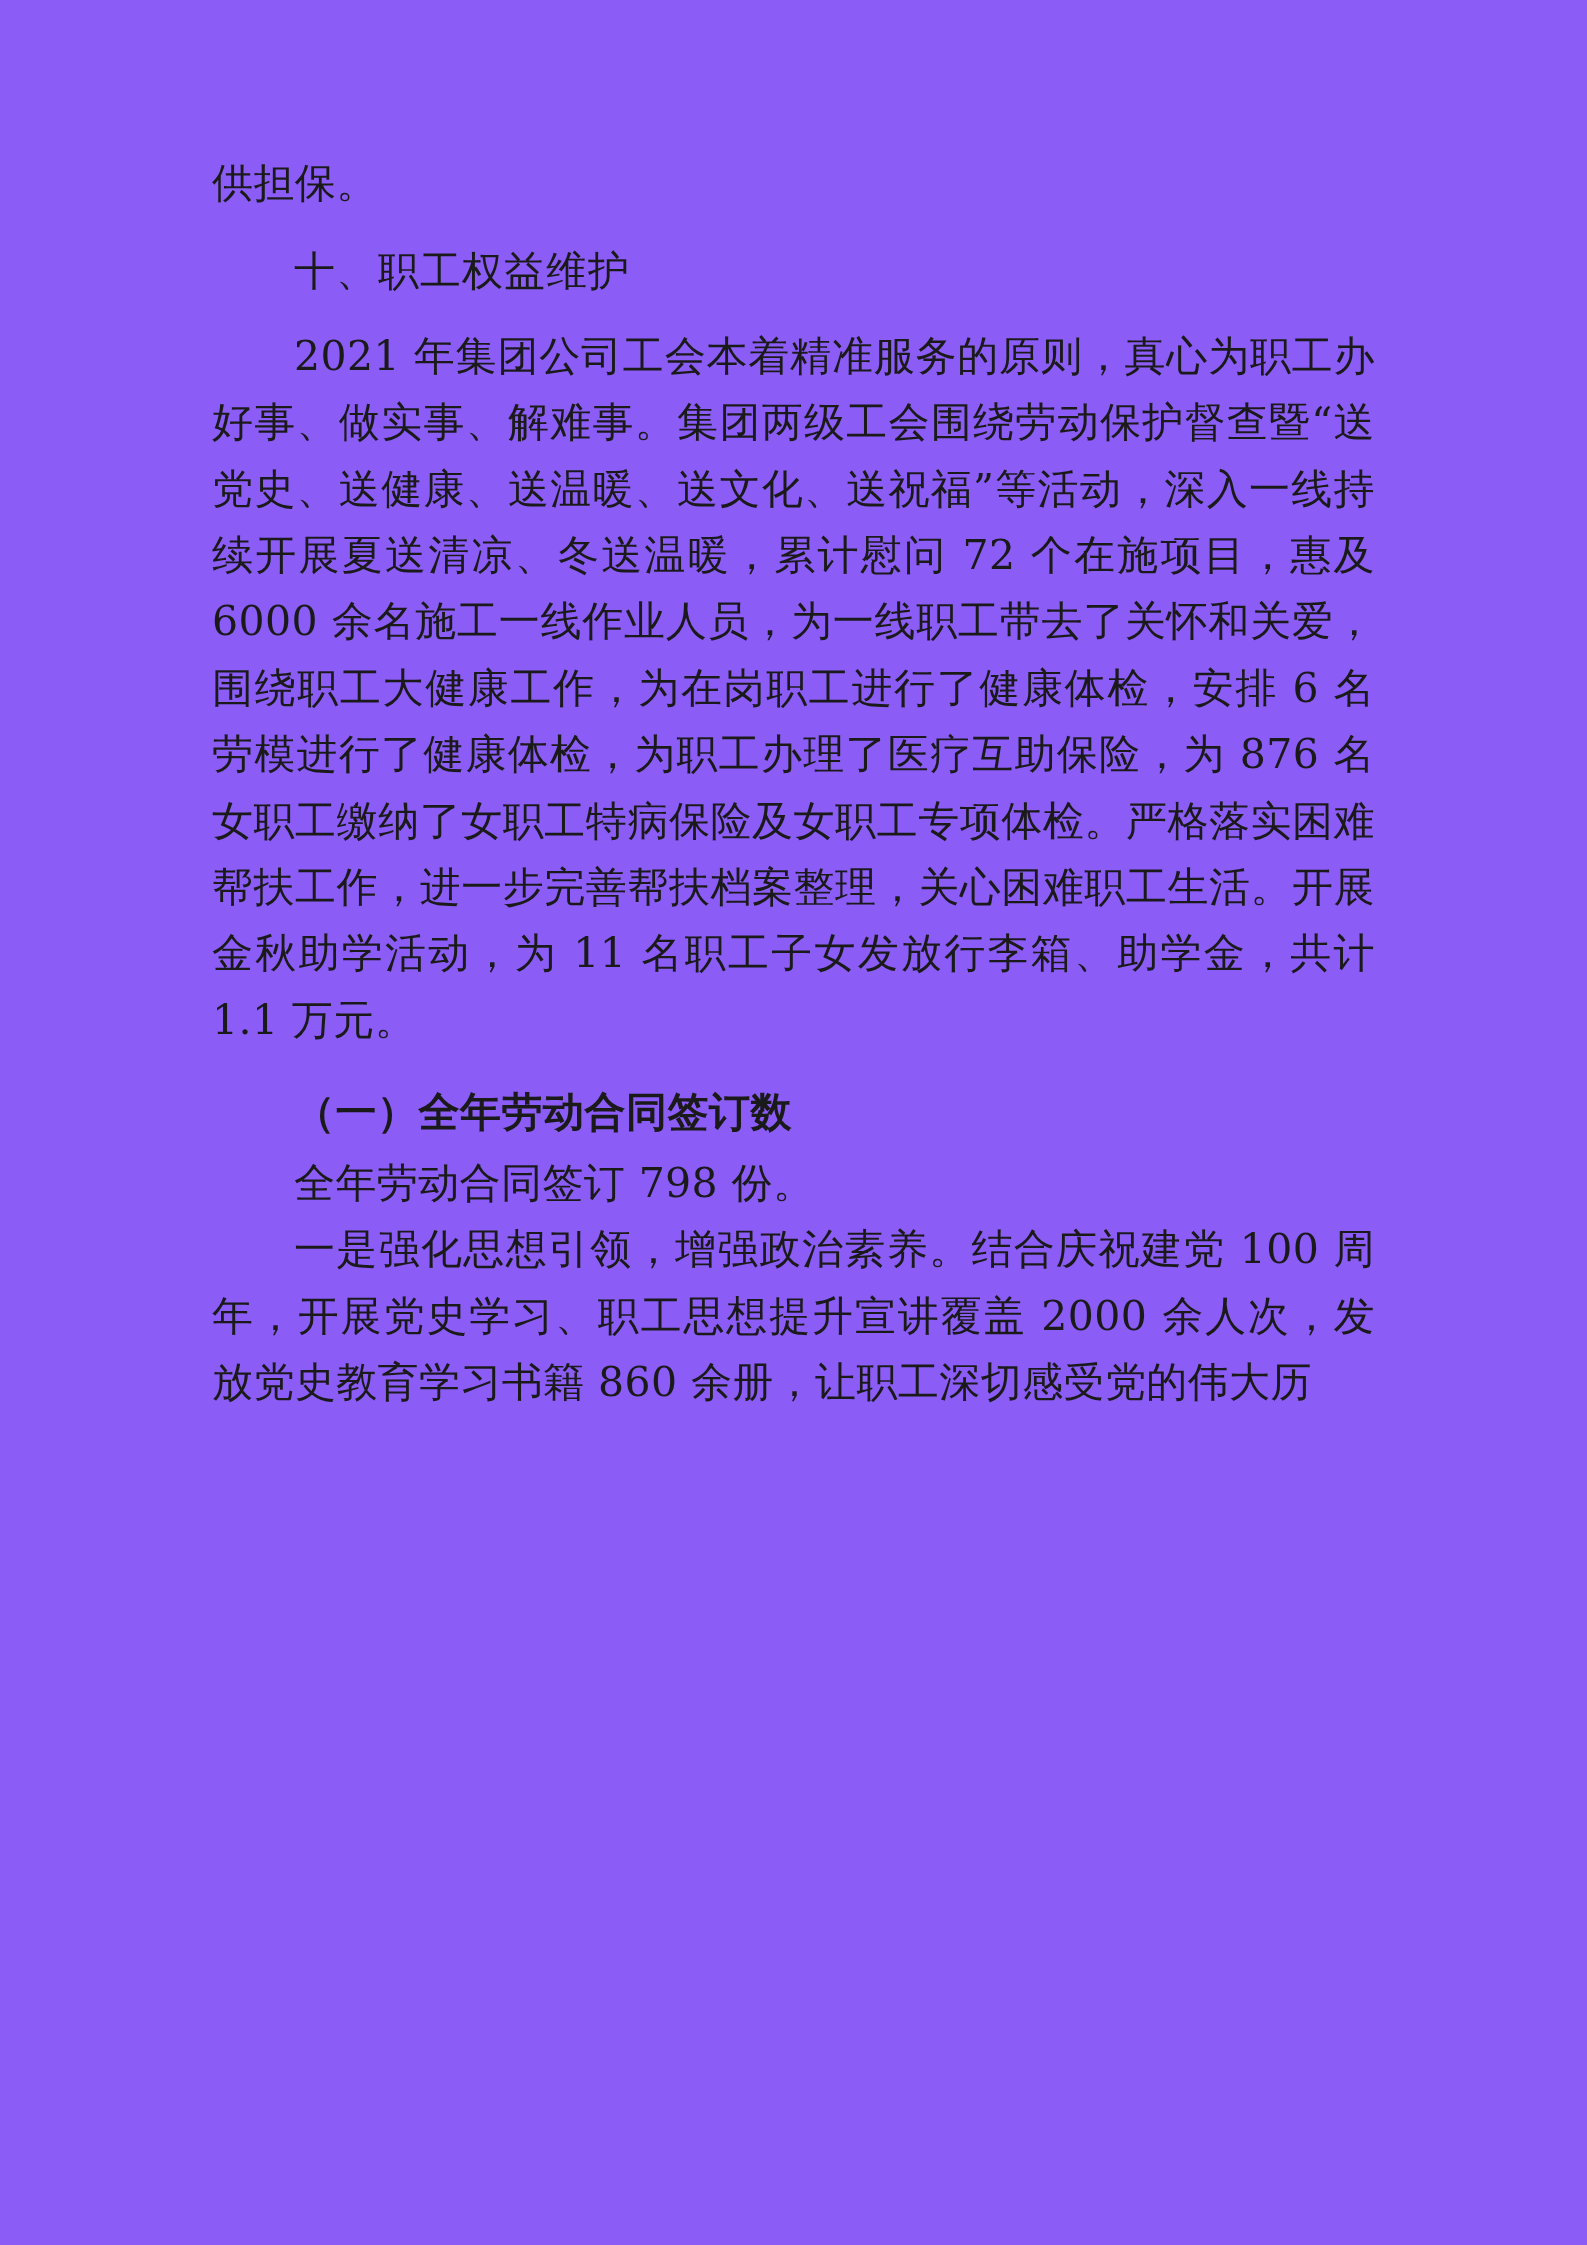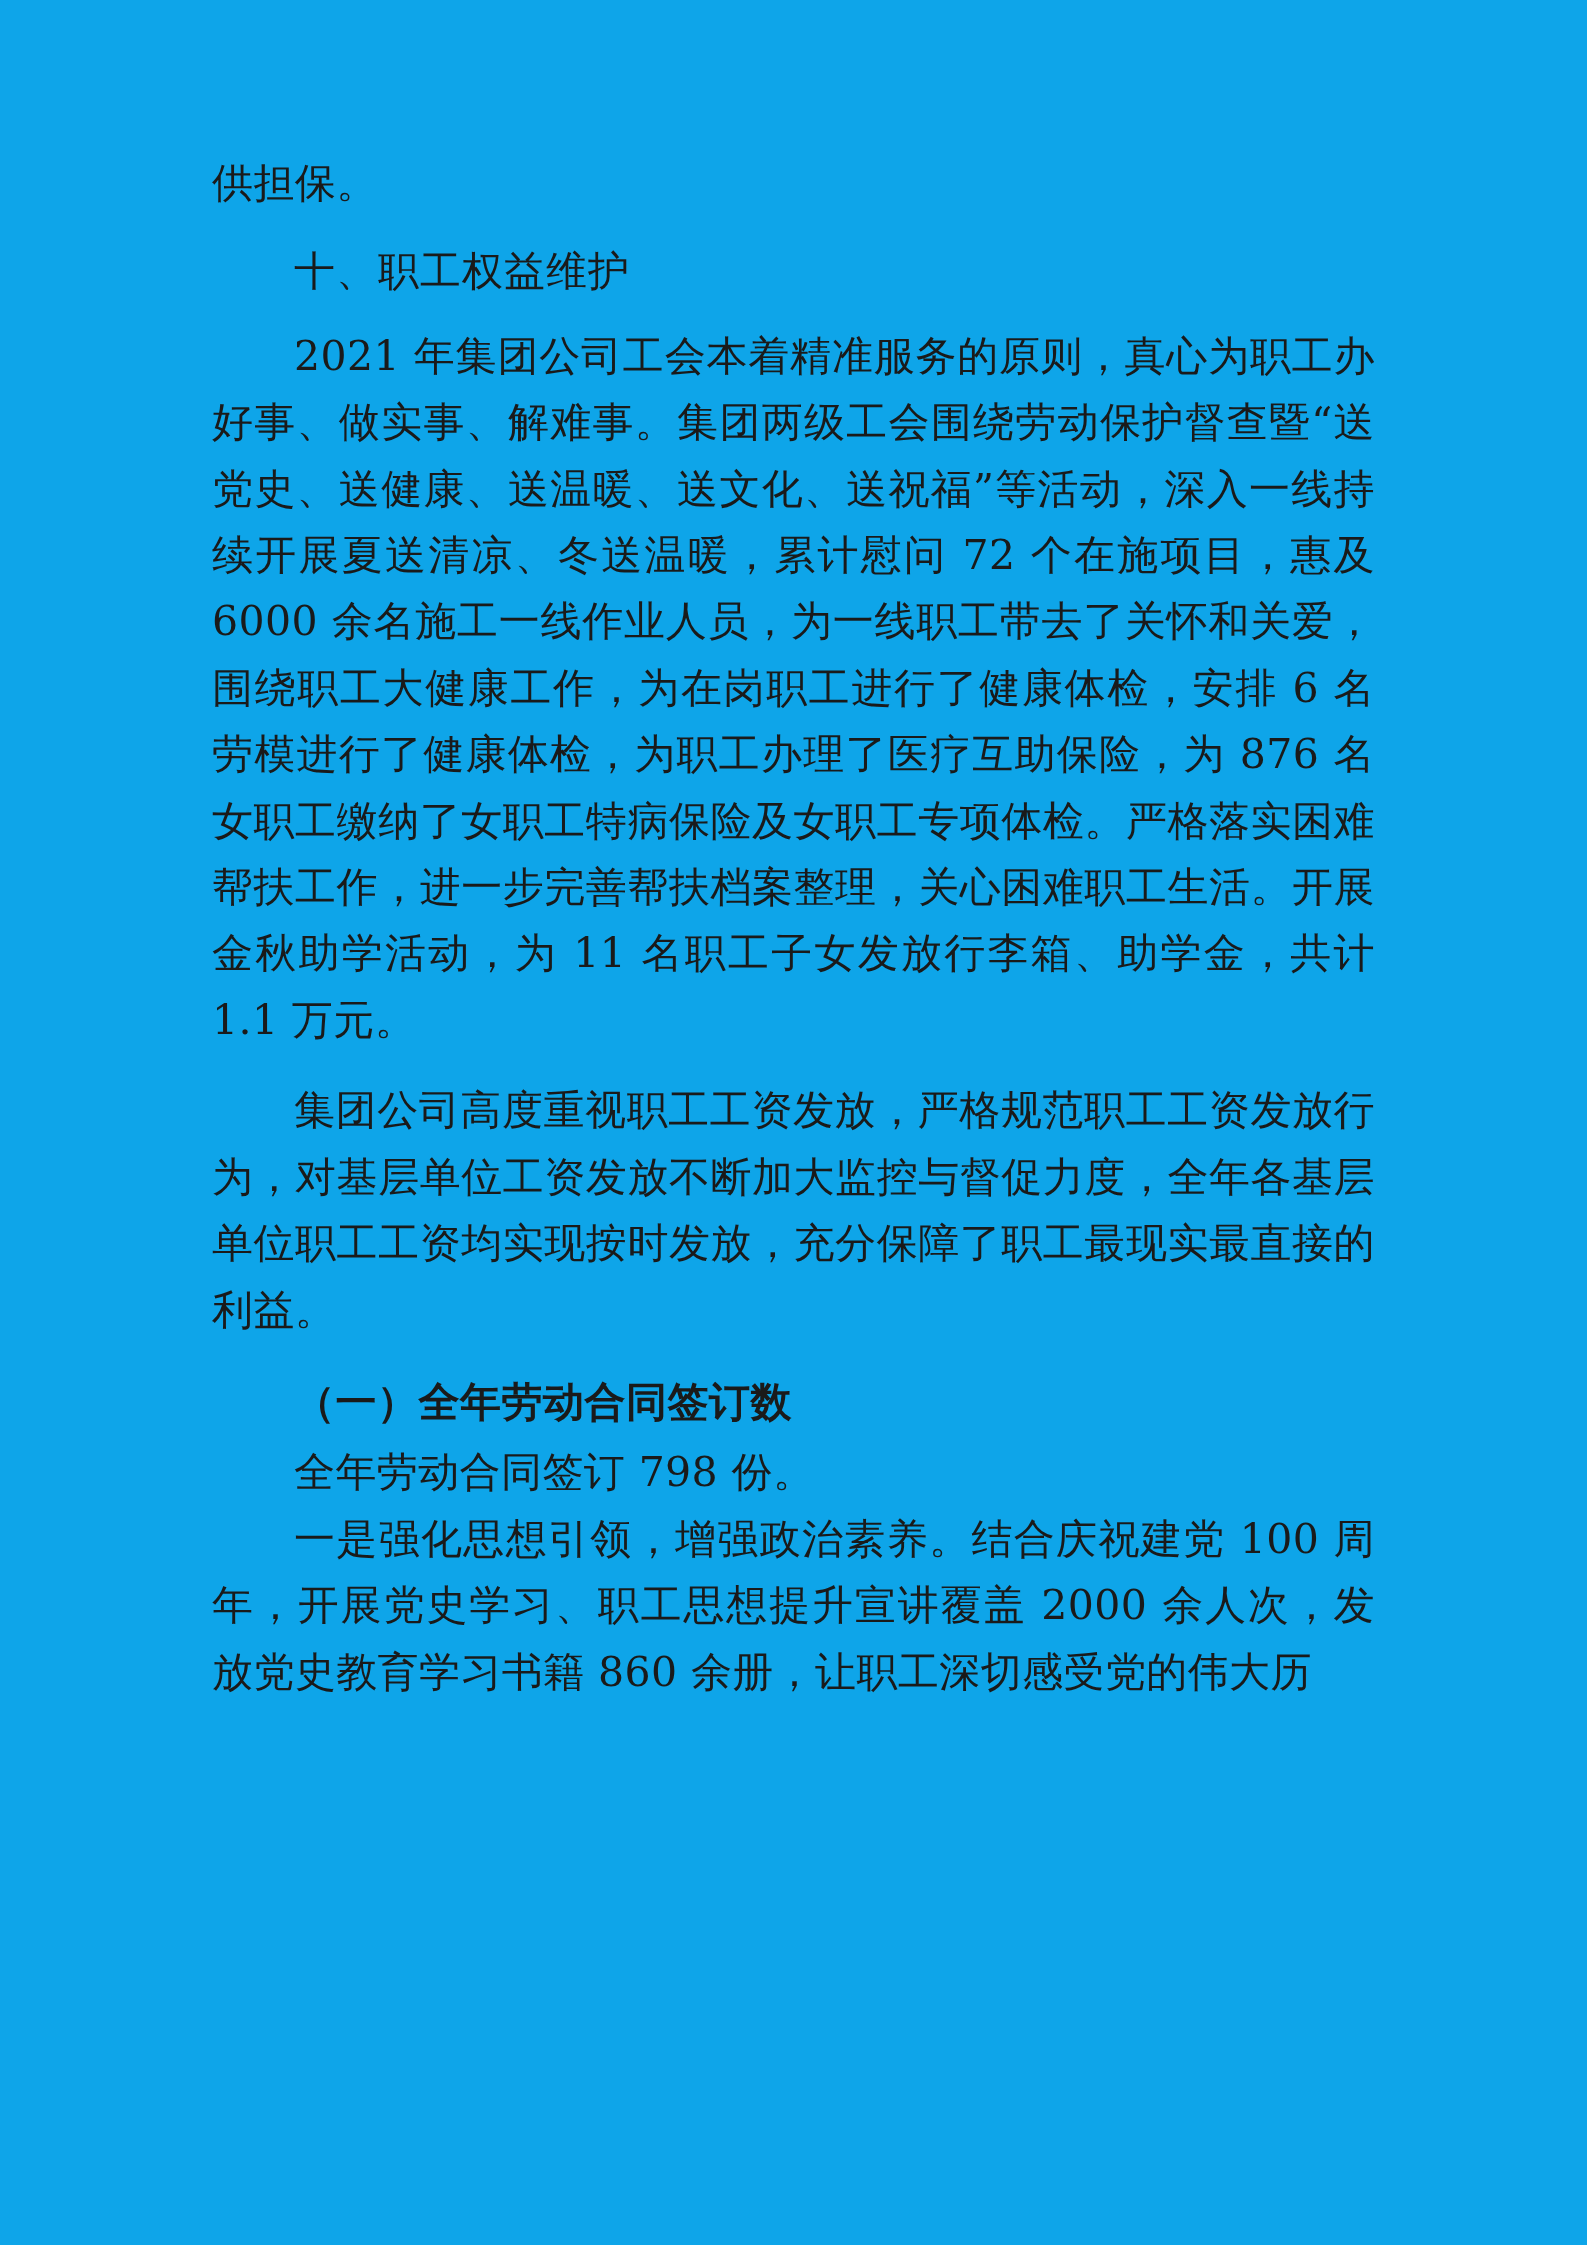--- a/index.html
+++ b/index.html
@@ -13,21 +13,21 @@
     font-family: "DejaVu Serif", "Liberation Serif", serif;
     color: #1a1a1a;
     position: relative;
     overflow: hidden;
   }
   .page {
     box-sizing: border-box;
     width: 1587px;
     height: 2245px;
     padding: 150px 212px 100px 212px;
-    background: #0ea5e9;
+    background: #8b5cf6;
   }
   .doc-body {
     font-size: 41px;
     line-height: 1.62;
     letter-spacing: 0.4px;
     text-align: justify;
     text-justify: inter-ideograph;
   }
   p {
     margin: 0;
@@ -65,21 +65,20 @@
 
 <div class="page">
   <div class="doc-body">
 
     <p class="para cont">供担保。</p>
 
     <p class="heading">十、职工权益维护</p>
 
     <p class="para">2021 年集团公司工会本着精准服务的原则，真心为职工办好事、做实事、解难事。集团两级工会围绕劳动保护督查暨“送党史、送健康、送温暖、送文化、送祝福”等活动，深入一线持续开展夏送清凉、冬送温暖，累计慰问 72 个在施项目，惠及 6000 余名施工一线作业人员，为一线职工带去了关怀和关爱，围绕职工大健康工作，为在岗职工进行了健康体检，安排 6 名劳模进行了健康体检，为职工办理了医疗互助保险，为 876 名女职工缴纳了女职工特病保险及女职工专项体检。严格落实困难帮扶工作，进一步完善帮扶档案整理，关心困难职工生活。开展金秋助学活动，为 11 名职工子女发放行李箱、助学金，共计 1.1 万元。</p>
 
-    <p class="para gap-small">集团公司高度重视职工工资发放，严格规范职工工资发放行为，对基层单位工资发放不断加大监控与督促力度，全年各基层单位职工工资均实现按时发放，充分保障了职工最现实最直接的利益。</p>
 
     <p class="subheading">（一）全年劳动合同签订数</p>
 
     <p class="para tight">全年劳动合同签订 798 份。</p>
 
 
     <p class="para tight">一是强化思想引领，增强政治素养。结合庆祝建党 100 周年，开展党史学习、职工思想提升宣讲覆盖 2000 余人次，发放党史教育学习书籍 860 余册，让职工深切感受党的伟大历</p>
 
   </div>
 </div>

